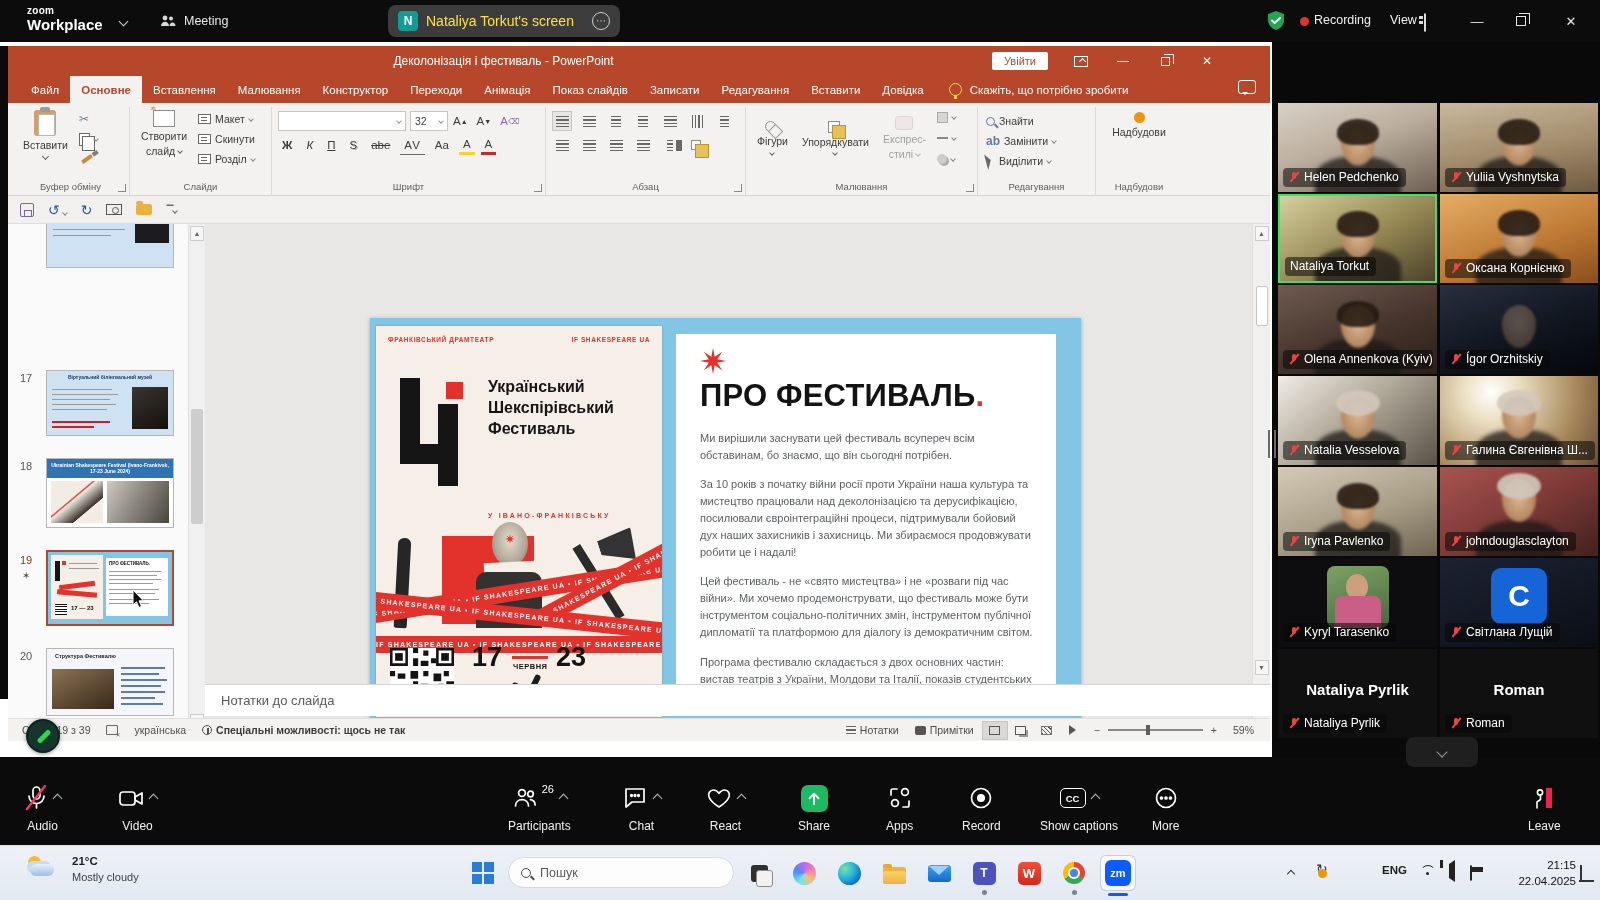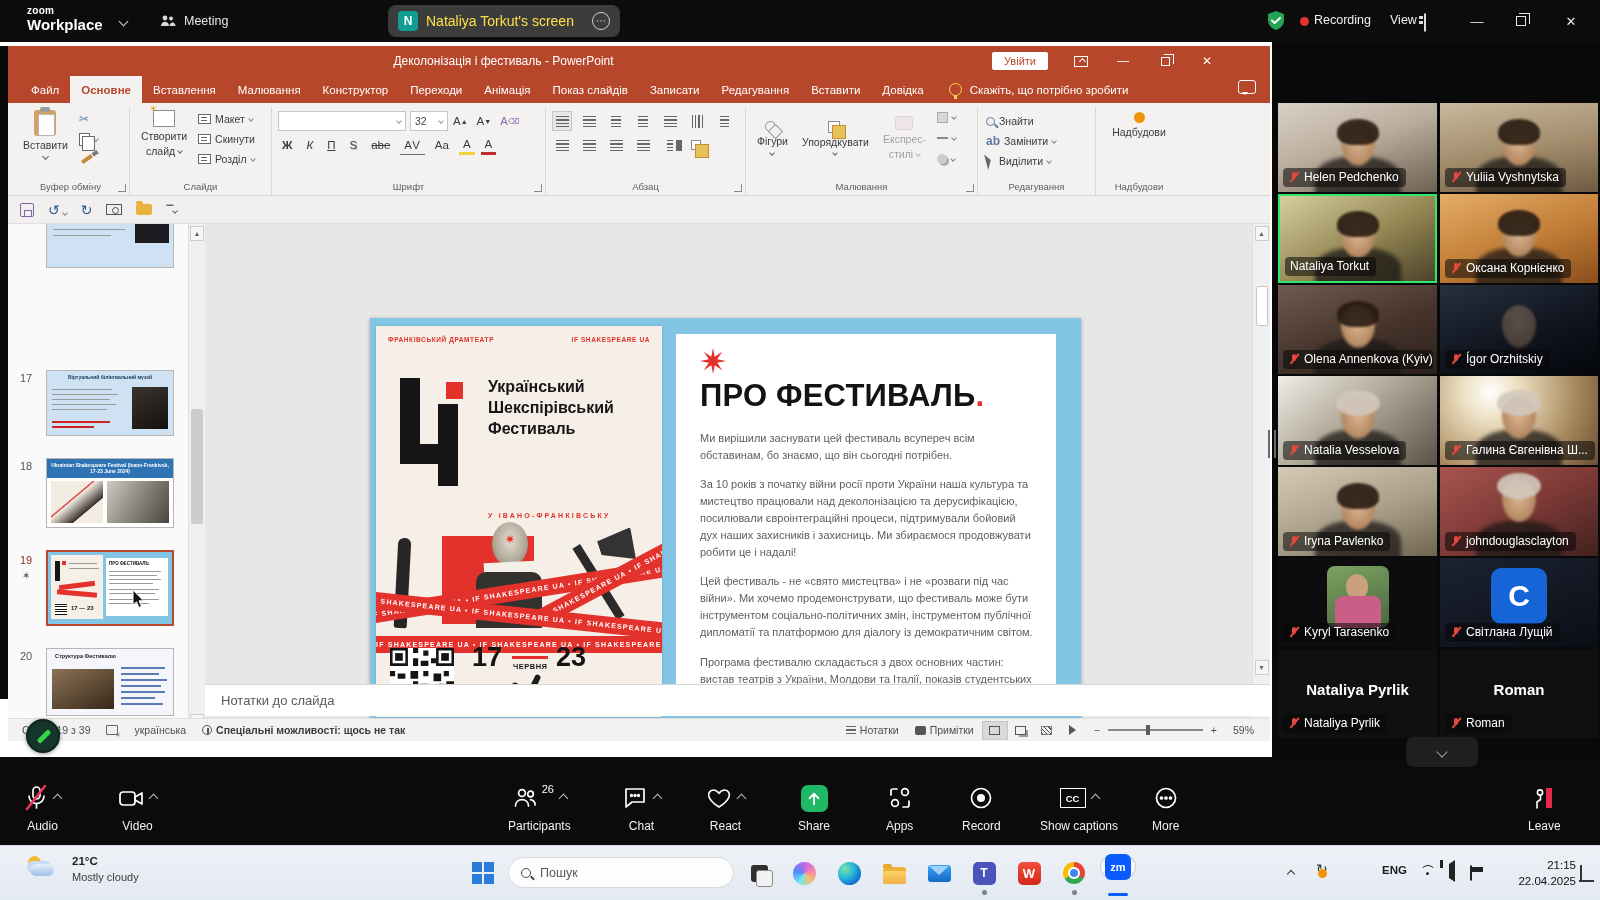--- a/index.html
+++ b/index.html
@@ -175,21 +175,21 @@
   .grip{left:1268px;top:430px;width:8px;height:28px;border-left:2px solid #6a6a6a;border-right:2px solid #6a6a6a;z-index:5}
 
   
   #mtoolbar{left:0;top:757px;width:1600px;height:88px;background:#0b0b0b;color:#fff}
   .tbtn{position:absolute;top:28px;display:flex;flex-direction:column;align-items:center;color:#fff}
   .tbtn .irow{height:30px;display:flex;align-items:flex-start;gap:6px}
   .tbtn .lab{font-size:12px;margin-top:4px;color:#f2f2f2}
   .tchv{width:7px;height:7px;border-right:1.5px solid #bdbdbd;border-bottom:1.5px solid #bdbdbd;transform:rotate(-135deg);margin-top:10px}
   svg.wic{stroke:#fff;fill:none;stroke-width:1.7;stroke-linecap:round;stroke-linejoin:round}
   .sharebox{width:27px;height:27px;border-radius:7px;background:#1FB864;display:flex;align-items:center;justify-content:center}
-  .ccbox{width:26px;height:20px;border:1.7px solid #fff;border-radius:0;font-size:9.5px;font-weight:700;display:flex;align-items:center;justify-content:center;margin-top:3px}
+  .ccbox{width:26px;height:20px;border:1.7px solid #fff;border-radius:5px;font-size:9.5px;font-weight:700;display:flex;align-items:center;justify-content:center;margin-top:3px}
   .cnt{font-size:11px;color:#fff;margin:-2px 0 0 -2px}
 
   
   #taskbar{left:0;top:845px;width:1600px;height:55px;background:linear-gradient(180deg,#eef2f7 0%,#e3e9f2 100%);border-top:1px solid #d8dde5}
   .wx-icon{position:absolute;top:14px;width:26px;height:26px;display:flex;align-items:center;justify-content:center}
   .startic{display:grid;grid-template-columns:10px 10px;grid-template-rows:10px 10px;gap:2px}
   .startic div{background:#2b7cd9}
   #searchpill{left:508px;top:11px;width:226px;height:31px;background:#fdfdfd;border:1px solid #d4d9e0;border-radius:16px;display:flex;align-items:center;gap:9px;padding-left:12px;color:#5a5a5a;font-size:12.5px}
   .lens{width:10px;height:10px;border:1.7px solid #4a4a4a;border-radius:50%;position:relative}
   .lens:before{content:'';position:absolute;left:8px;top:8px;width:5px;height:1.7px;background:#4a4a4a;transform:rotate(45deg)}
@@ -200,21 +200,21 @@
   .fold{width:23px;height:17px;background:linear-gradient(#f2b33d,#e89c2a);border-radius:3px;position:relative;margin-top:4px}
   .fold:before{content:'';position:absolute;left:0;top:-3px;width:9px;height:4px;background:#e8a733;border-radius:2px 2px 0 0}
   .fold:after{content:'';position:absolute;left:0;top:4px;width:23px;height:13px;background:linear-gradient(#fbd269,#f0b143);border-radius:2px}
   .mailw{width:23px;height:17px;background:linear-gradient(#3fa2f4,#1269c9);border-radius:3px;position:relative;overflow:hidden}
   .mailw:before{content:'';position:absolute;left:1px;top:1px;border-left:10.5px solid transparent;border-right:10.5px solid transparent;border-top:9px solid #9fd0fb}
   .teams{width:23px;height:23px;border-radius:5px;background:#4b53bc;color:#fff;font-size:12px;font-weight:700;display:flex;align-items:center;justify-content:center}
   .wps{width:23px;height:23px;border-radius:5px;background:linear-gradient(#f34f3d,#d3281a);color:#fff;font-size:13px;font-weight:700;display:flex;align-items:center;justify-content:center}
   .chrome{width:22px;height:22px;border-radius:50%;background:conic-gradient(#ea4335 0 33%,#34a853 0 66%,#fbbc05 0 100%);position:relative}
   .chrome:before{content:'';position:absolute;left:5px;top:5px;width:12px;height:12px;background:#fff;border-radius:50%}
   .chrome:after{content:'';position:absolute;left:7px;top:7px;width:8px;height:8px;background:#4285f4;border-radius:50%}
-  .zmtile{position:absolute;left:1100px;top:9px;width:36px;height:24px;background:rgba(255,255,255,.6);border:1px solid rgba(120,130,145,.35);border-radius:14px;display:flex;align-items:center;justify-content:center}
+  .zmtile{position:absolute;left:1100px;top:9px;width:36px;height:36px;background:rgba(255,255,255,.6);border:1px solid rgba(120,130,145,.35);border-radius:6px;display:flex;align-items:center;justify-content:center}
   .zm{width:26px;height:26px;border-radius:6px;background:#0b5cff;color:#fff;font-size:11px;font-weight:700;display:flex;align-items:center;justify-content:center}
   .appdot{position:absolute;top:44px;width:5px;height:5px;border-radius:3px;background:#7a828e}
   .zline{position:absolute;left:1108px;top:47px;width:20px;height:3px;border-radius:2px;background:#0b5cff}
   .trayic{position:absolute;top:16px;color:#1d1d1d;font-size:12px}
   .sun{width:13px;height:13px;border-radius:50%;background:#f7b733;position:absolute;left:2px;top:2px}
   .cloudsh{width:24px;height:12px;border-radius:8px;background:linear-gradient(#e7f0fb,#9cc0e8);position:absolute;left:4px;top:10px;box-shadow:-3px -3px 0 0 #c6dcf5}
   .batt{width:17px;height:9px;border:1.3px solid #222;border-radius:2px;position:relative}
   .batt:before{content:'';position:absolute;right:-3.5px;top:2px;width:2px;height:4px;background:#222}
   .batt:after{content:'';position:absolute;left:1px;top:1px;width:11px;height:5px;background:#222}
   .wifi{width:14px;height:10px;position:relative;overflow:hidden}

